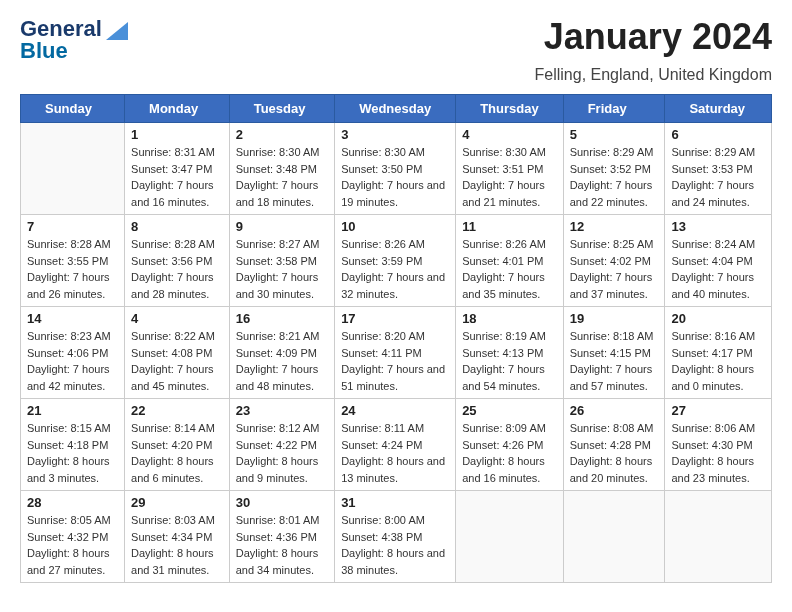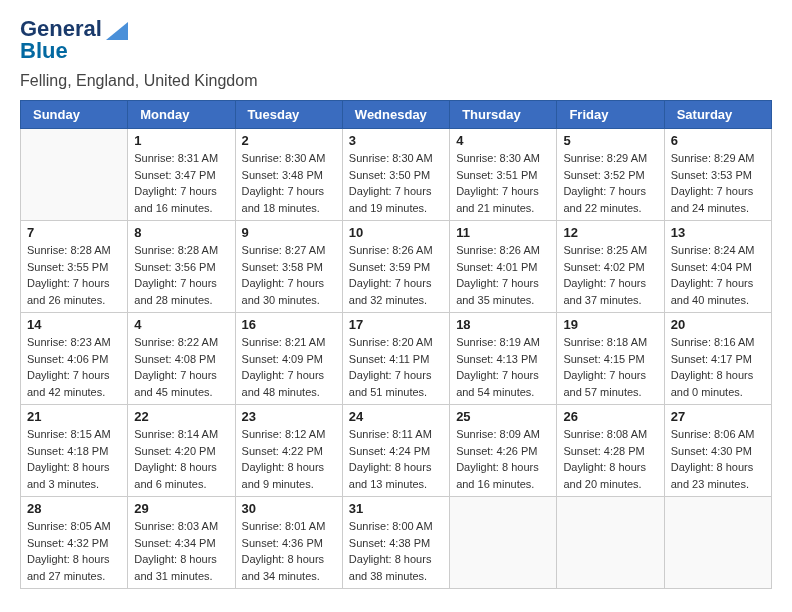--- a/index.html
+++ b/index.html
@@ -8,21 +8,20 @@
       background: #fff;
       width: 792px;
       min-height: 612px;
       padding: 16px 20px;
     }
     .header-area {
       display: flex;
       justify-content: space-between;
       align-items: flex-start;
       margin-bottom: 10px;
-      flex-direction: column;
     }
     .logo {
       display: flex;
       flex-direction: column;
       align-items: flex-start;
     }
     .title-area {
       text-align: right;
     }
     .month-title {
@@ -38,21 +37,21 @@
     .calendar {
       width: 100%;
       border-collapse: collapse;
       border: 1px solid #ccc;
     }
     .calendar th {
       background-color: #3a6cbf;
       color: #fff;
       font-size: 13px;
       font-weight: bold;
-      padding: 6px 12px;
+      padding: 6px 24px;
       border: 1px solid #2a5aa0;
       text-align: left;
     }
     .calendar td {
       border: 1px solid #ccc;
       vertical-align: top;
       padding: 4px 6px;
       font-size: 10.5px;
       color: #333;
       width: calc(100% / 7);
@@ -87,20 +86,21 @@
   <div class="logo">
     <div class="logo-wrapper">
       <span style="font-size:22px;font-weight:bold;color:#1a3a6b;">General</span>
       <svg width="22" height="22" viewBox="0 0 22 22" style="margin-left:2px;">
         <polygon points="0,22 22,22 22,4" fill="#4a90d9"></polygon>
       </svg>
     </div>
     <span style="font-size:22px;font-weight:bold;color:#0369a1;margin-top:-4px;">Blue</span>
   </div>
   <div class="title-area">
+    <div class="month-title">January 2024</div>
     <div class="location-title">Felling, England, United Kingdom</div>
   </div>
 </div>
 
 <table class="calendar">
   <thead>
     <tr>
       <th>Sunday</th>
       <th>Monday</th>
       <th>Tuesday</th>

